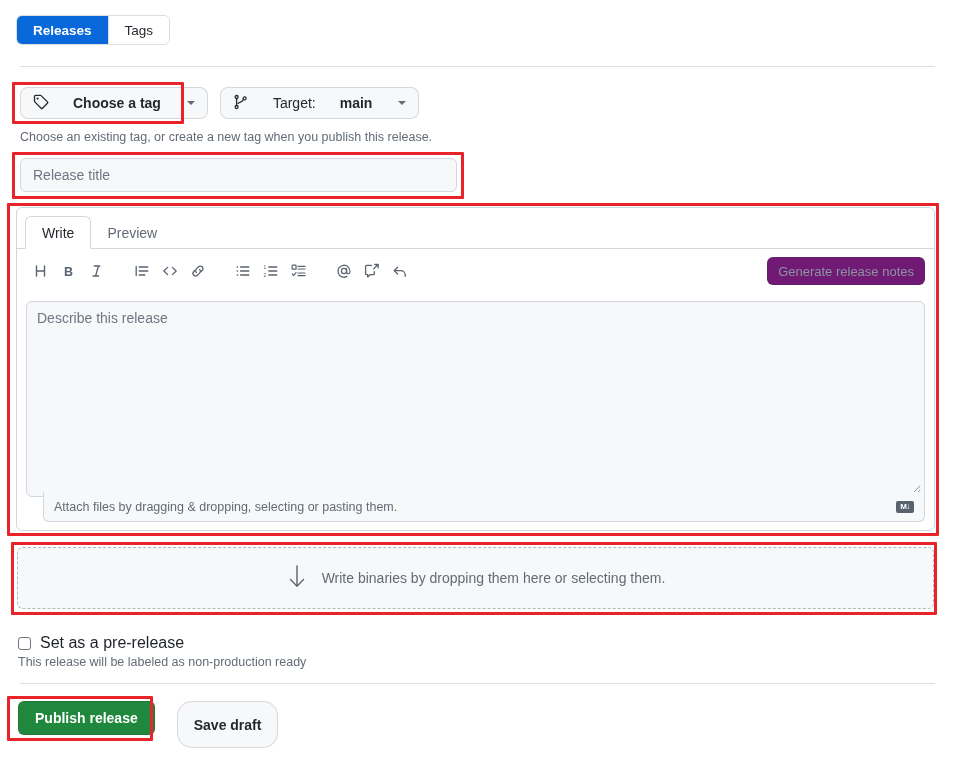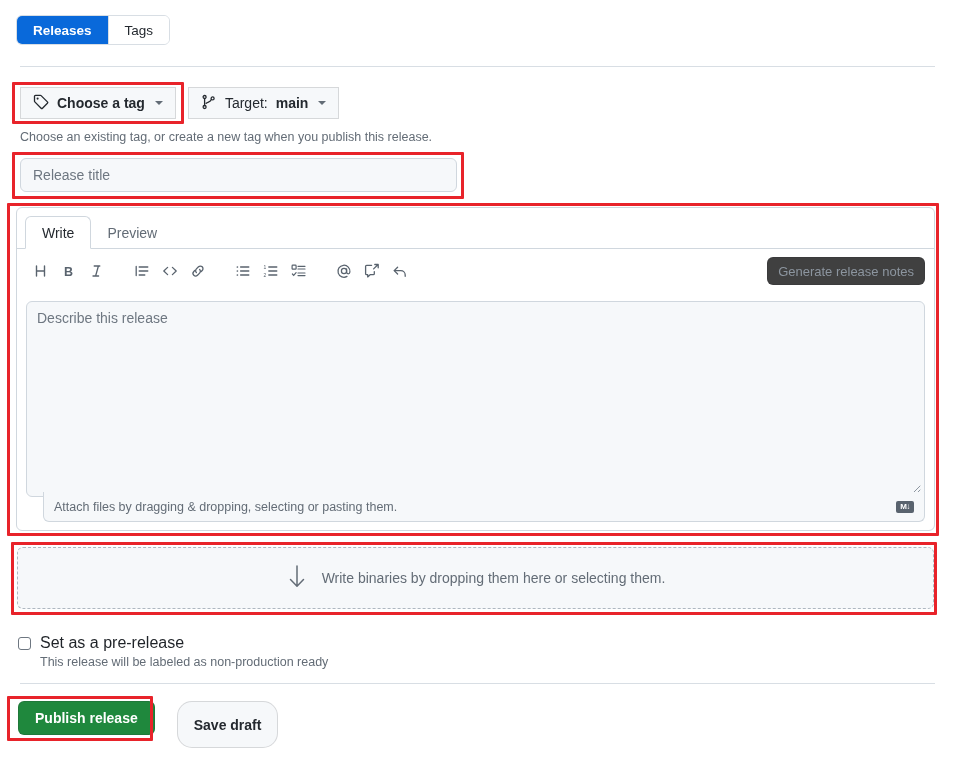--- a/index.html
+++ b/index.html
@@ -53,25 +53,25 @@
   .divider {
     position: absolute;
     left: 20px; width: 915px;
     height: 1px;
     background: #d8dee4;
   }
 
   
   .btn-row { position: absolute; left: 20px; top: 87px; display: flex; gap: 12px; }
   .btn {
-    display: flex; align-items: center; gap: 8px;
+    display: flex; align-items: center; gap: 24px;
     height: 32px;
     padding: 0 12px;
     border: 1px solid rgba(31,35,40,.15);
-    border-radius: 0;
+    border-radius: 8px;
     background: #f6f8fa;
     font-size: 14px;
     color: #24292f;
     cursor: pointer;
     white-space: nowrap;
   }
   .btn .lbl { font-weight: bold; }
   .btn .lbl-normal { font-weight: normal; }
   .caret {
     width: 0; height: 0;
@@ -145,21 +145,21 @@
     border-radius: 4px;
   }
   .tb-gap { width: 17px; }
   .gen-notes {
     position: absolute; right: 9px; top: 8px;
     height: 28px;
     display: flex; align-items: center;
     padding: 0 10px;
     border: 1px solid rgba(31,35,40,.15);
     border-radius: 6px;
-    background: #404040;
+    background: #701a75;
     font-size: 13px;
     color: #8c959f;
     cursor: pointer;
   }
 
   .textarea-wrap { padding: 8px 9px; position: relative; }
   .textarea {
     width: 100%; height: 196px;
     border: 1px solid #d0d7de;
     border-radius: 6px;
@@ -222,21 +222,21 @@
     border: 1px solid #6e7781;
     border-radius: 3px;
     background: #ffffff;
     margin-top: 3px;
     cursor: pointer;
     flex: none;
   }
   .pr-label { font-size: 16px; color: #1f2328; cursor: pointer; }
   .pr-sub {
     font-size: 12.5px; color: #636c76;
-    margin-left: 22px; margin-top: 3px;
+    margin-top: 3px;
   }
 
   
   .footer { position: absolute; left: 18px; top: 701px; display: flex; gap: 22px; }
   .btn-primary {
     height: 34px;
     padding: 0 16px;
     display: flex; align-items: center;
     background: #1f883d;
     color: #ffffff;

